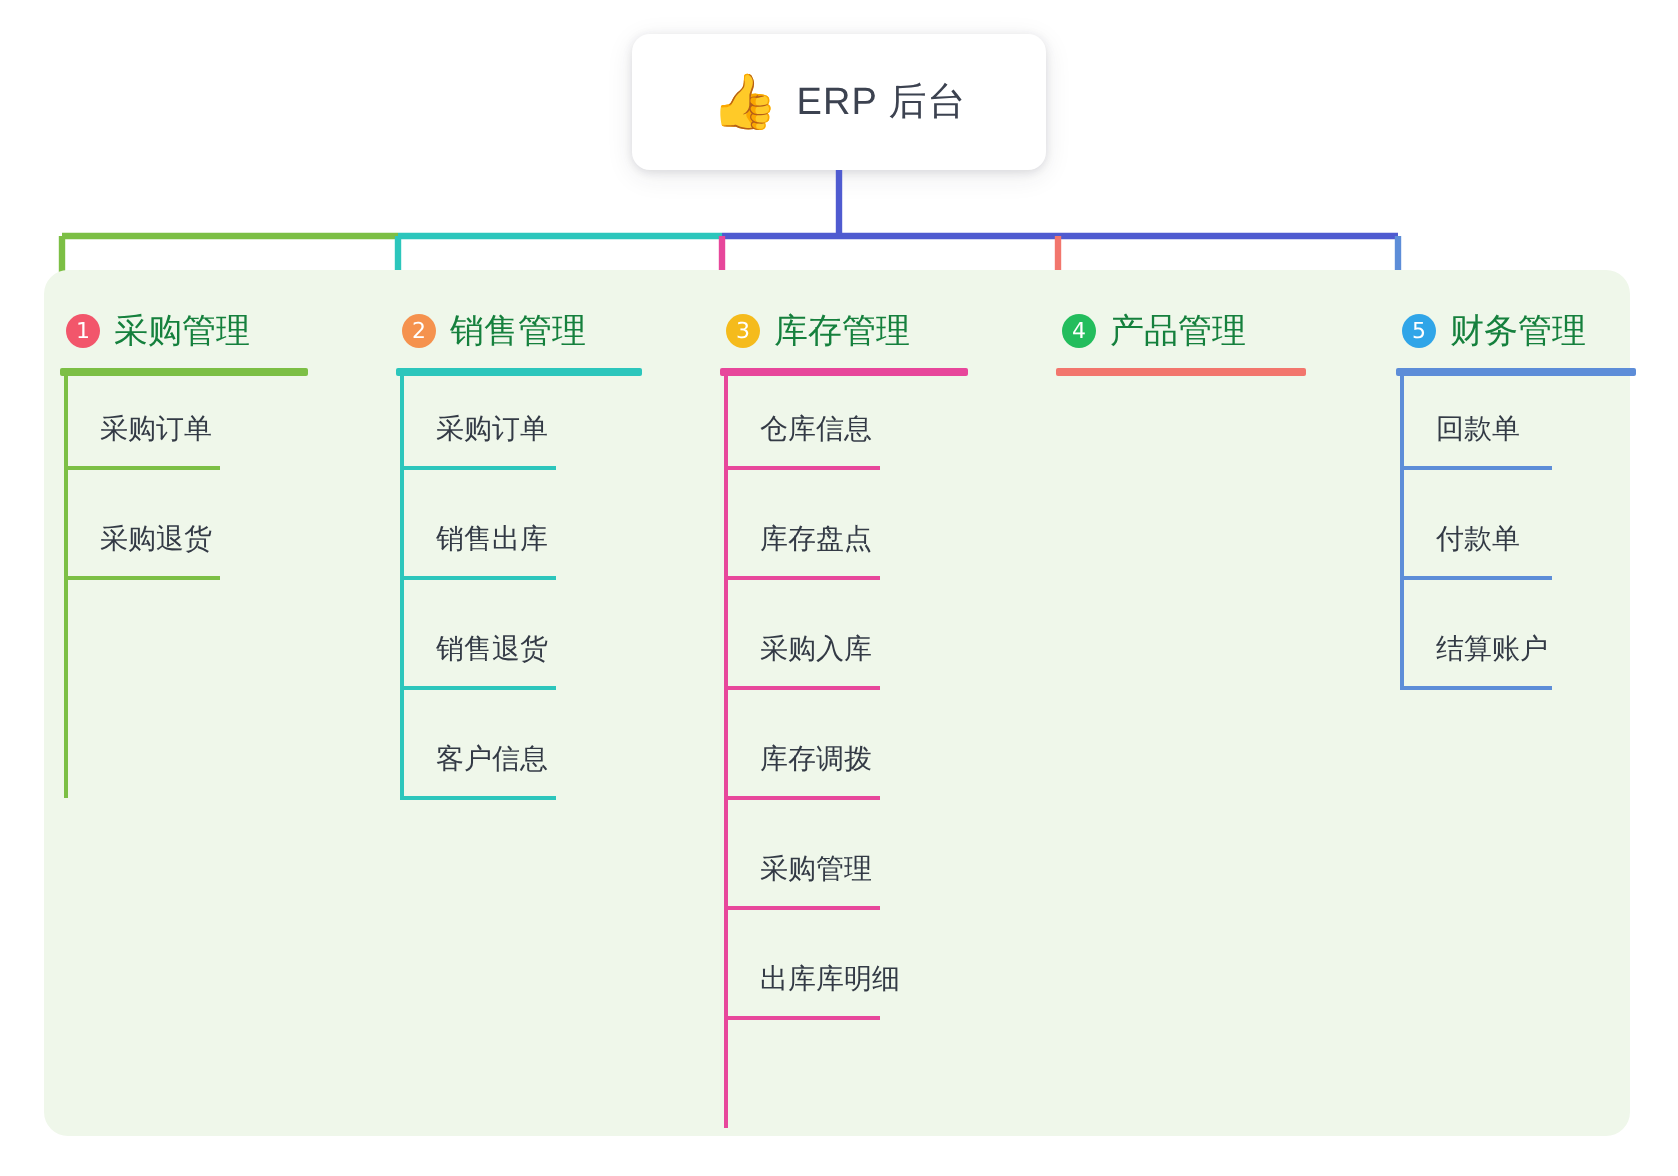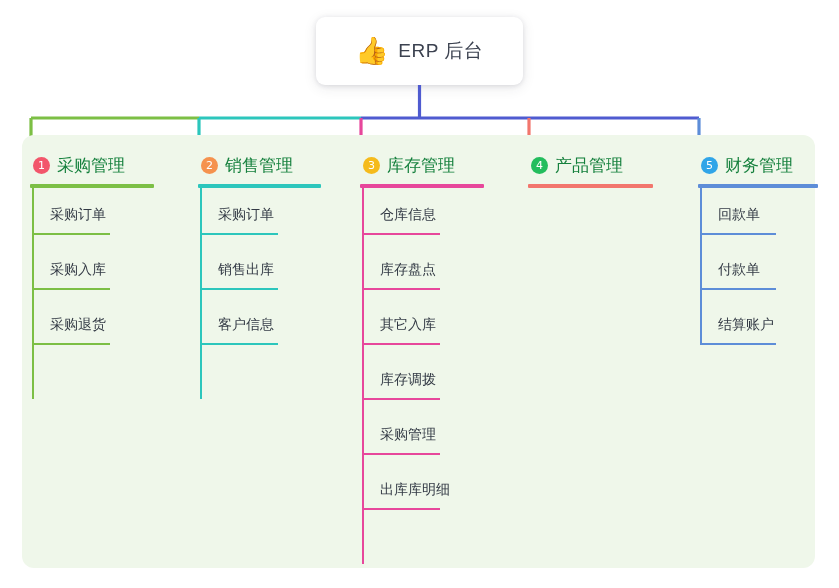--- a/index.html
+++ b/index.html
@@ -159,24 +159,20 @@
         <span class="col-title">采购管理</span>
       </div>
       <div class="col-rule" style="background: rgb(124, 191, 69); width: 124px; margin-left: 8px;"></div>
       <div class="col-body" style="height: 220px;">
         <div class="trunk" style="background: rgb(124, 191, 69); height: 211px;"></div>
         <div class="item">
           <span class="item-label">采购订单</span>
           <div class="item-rule" style="background: rgb(124, 191, 69); width: 78px;"></div>
         </div>
         <div class="item">
-          <span class="item-label">采购入库</span>
-          <div class="item-rule" style="background: rgb(124, 191, 69); width: 78px;"></div>
-        </div>
-        <div class="item">
           <span class="item-label">采购退货</span>
           <div class="item-rule" style="background: rgb(124, 191, 69); width: 78px;"></div>
         </div>
       </div>
     </div>
     <div class="column" style="left: 190px; top: 149px; width: 143px;">
       <div class="col-header">
         <span class="badge" style="background: rgb(245, 146, 78);">2</span>
         <span class="col-title">销售管理</span>
       </div>
@@ -185,20 +181,24 @@
         <div class="trunk" style="background: rgb(44, 198, 188); height: 211px;"></div>
         <div class="item">
           <span class="item-label">采购订单</span>
           <div class="item-rule" style="background: rgb(44, 198, 188); width: 78px;"></div>
         </div>
         <div class="item">
           <span class="item-label">销售出库</span>
           <div class="item-rule" style="background: rgb(44, 198, 188); width: 78px;"></div>
         </div>
         <div class="item">
+          <span class="item-label">销售退货</span>
+          <div class="item-rule" style="background: rgb(44, 198, 188); width: 78px;"></div>
+        </div>
+        <div class="item">
           <span class="item-label">客户信息</span>
           <div class="item-rule" style="background: rgb(44, 198, 188); width: 78px;"></div>
         </div>
       </div>
     </div>
     <div class="column" style="left: 352px; top: 149px; width: 146px;">
       <div class="col-header">
         <span class="badge" style="background: rgb(245, 187, 28);">3</span>
         <span class="col-title">库存管理</span>
       </div>
@@ -207,21 +207,21 @@
         <div class="trunk" style="background: rgb(231, 71, 155); height: 376px;"></div>
         <div class="item">
           <span class="item-label">仓库信息</span>
           <div class="item-rule" style="background: rgb(231, 71, 155); width: 78px;"></div>
         </div>
         <div class="item">
           <span class="item-label">库存盘点</span>
           <div class="item-rule" style="background: rgb(231, 71, 155); width: 78px;"></div>
         </div>
         <div class="item">
-          <span class="item-label">其它入库</span>
+          <span class="item-label">采购入库</span>
           <div class="item-rule" style="background: rgb(231, 71, 155); width: 78px;"></div>
         </div>
         <div class="item">
           <span class="item-label">库存调拨</span>
           <div class="item-rule" style="background: rgb(231, 71, 155); width: 78px;"></div>
         </div>
         <div class="item">
           <span class="item-label">采购管理</span>
           <div class="item-rule" style="background: rgb(231, 71, 155); width: 78px;"></div>
         </div>

